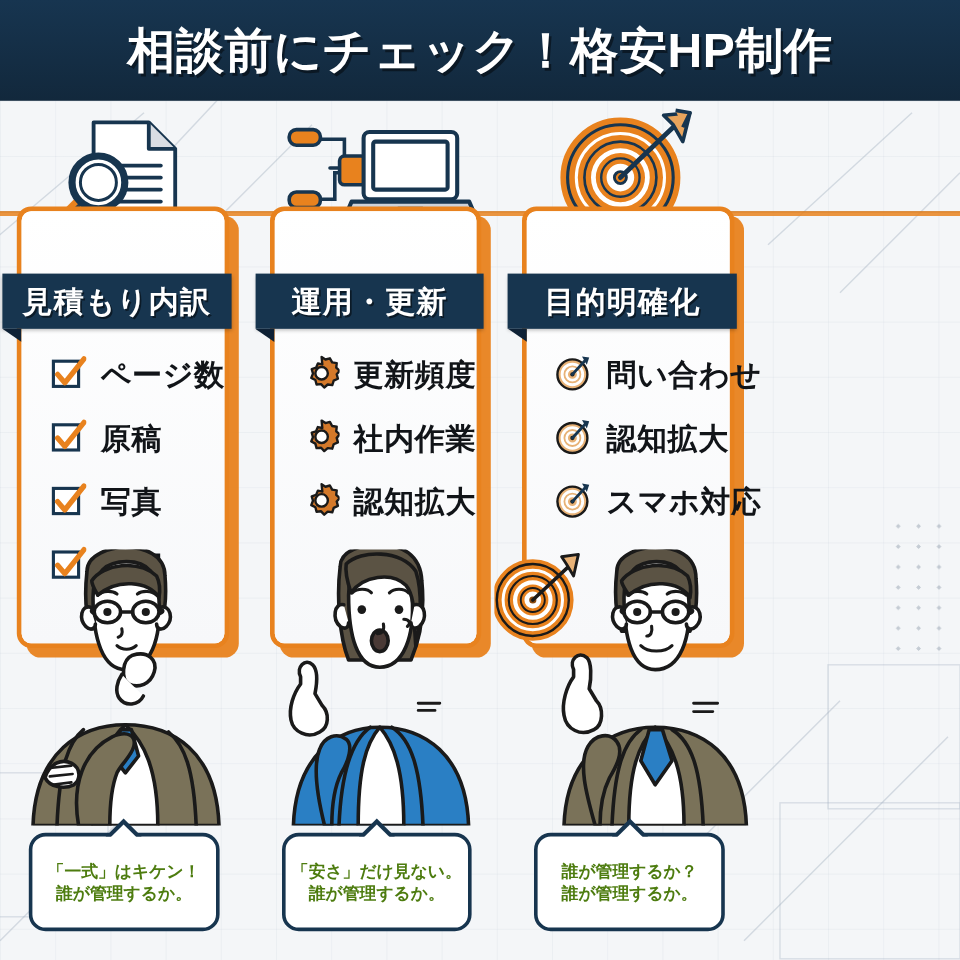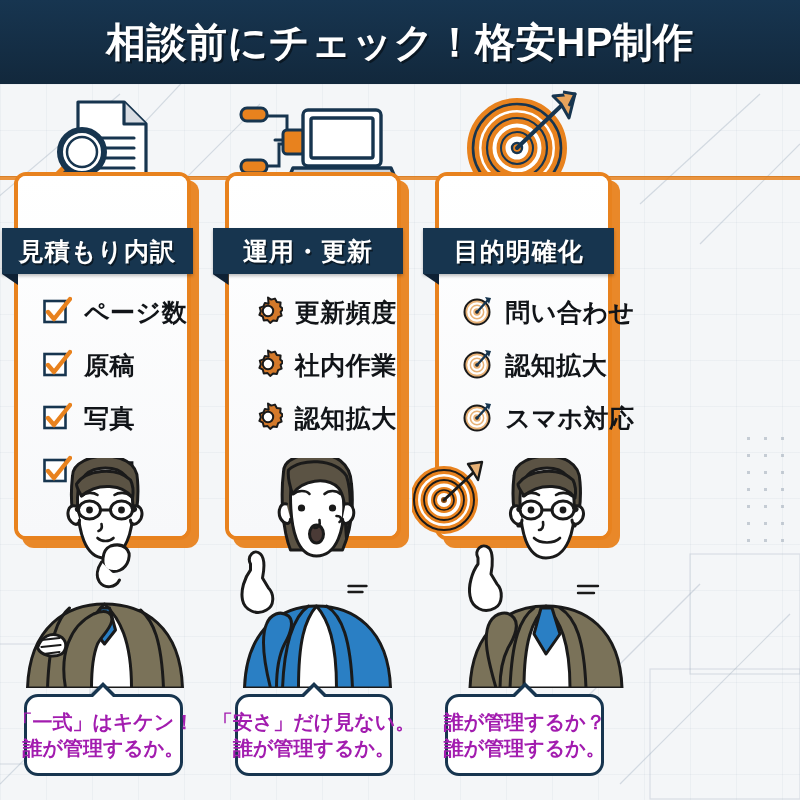--- a/index.html
+++ b/index.html
@@ -94,21 +94,21 @@
   .bubble::before{
     content:"";position:absolute;left:50%;top:-15px;margin-left:-15px;
     border-left:15px solid transparent;border-right:15px solid transparent;
     border-bottom:15px solid #17354f;
   }
   .bubble::after{
     content:"";position:absolute;left:50%;top:-10px;margin-left:-11px;
     border-left:11px solid transparent;border-right:11px solid transparent;
     border-bottom:11px solid #ffffff;
   }
-  .bubble b{font-size:20px;font-weight:bold;color:#a21caf;line-height:1.32;white-space:nowrap;}
+  .bubble b{font-size:14px;font-weight:bold;color:#4d7c0f;line-height:1.32;white-space:nowrap;}
 </style>
 </head>
 <body>
 
 <div id="poster">
 
   <div class="bg-layer">
     <div class="bg-grid"></div>
     <svg class="bg-diag" width="800" height="716" viewBox="0 0 800 716">
       <g stroke="rgba(160,174,190,.4)" stroke-width="1.2" fill="none">

